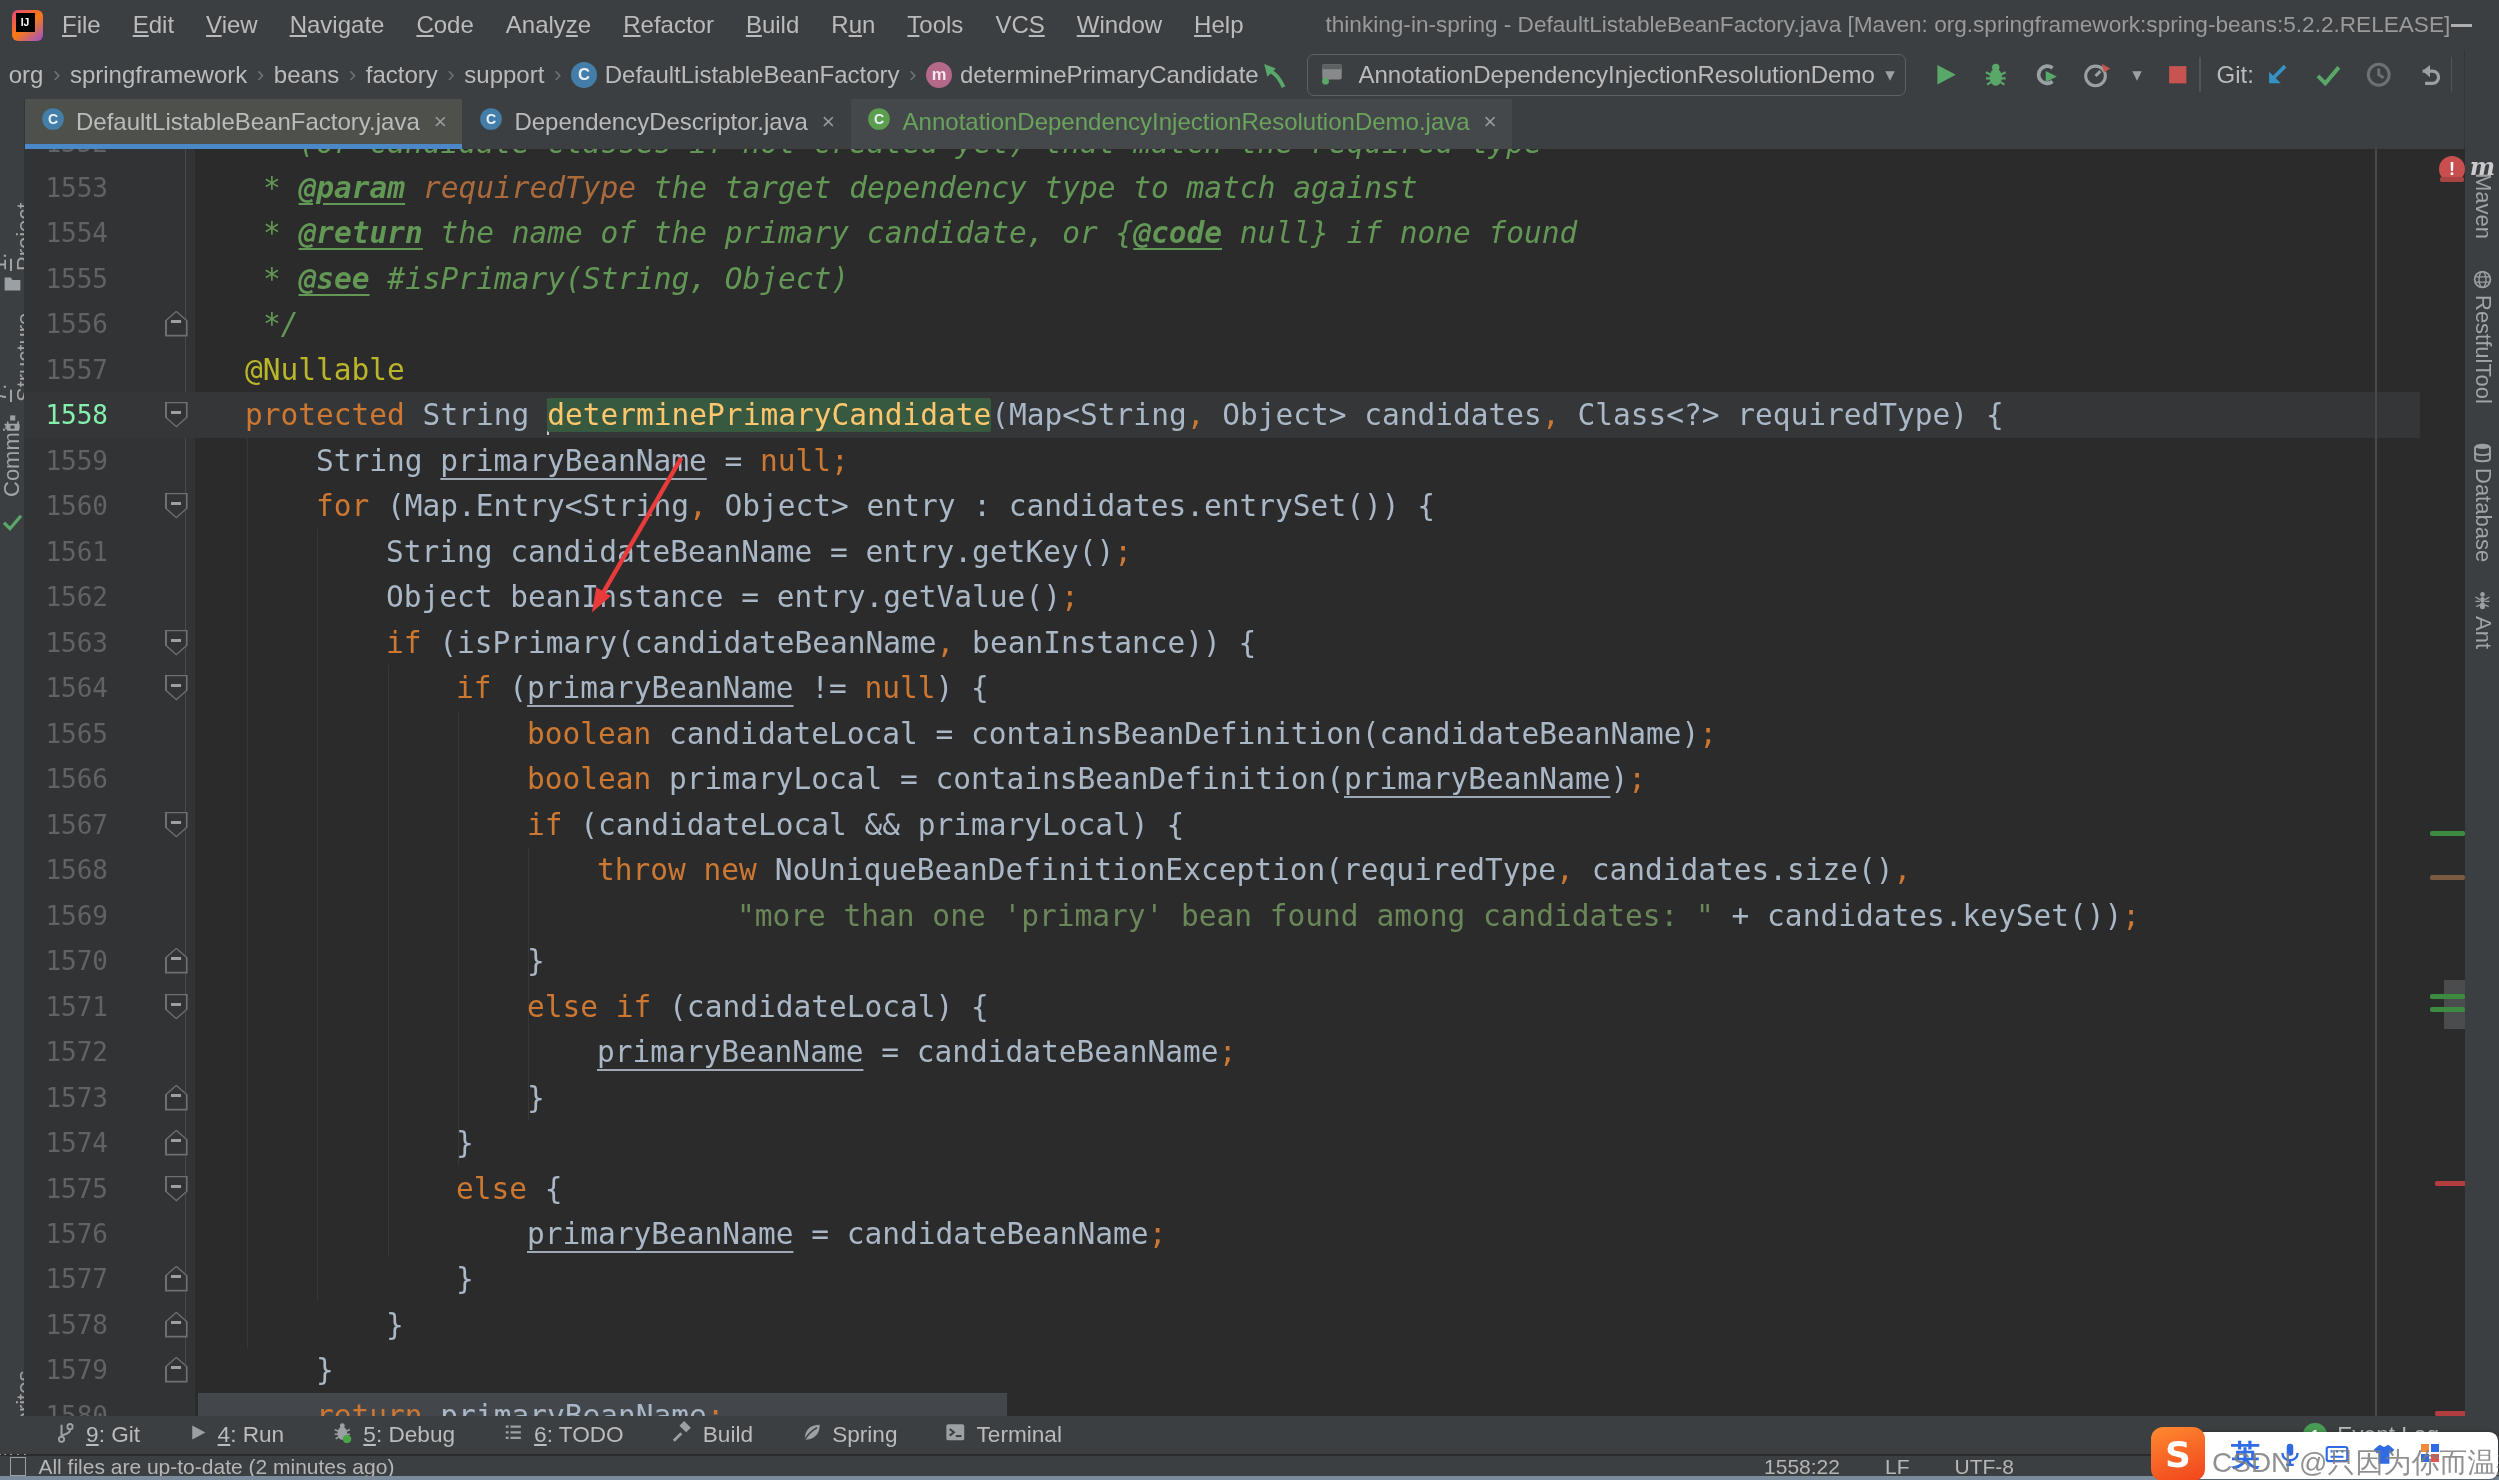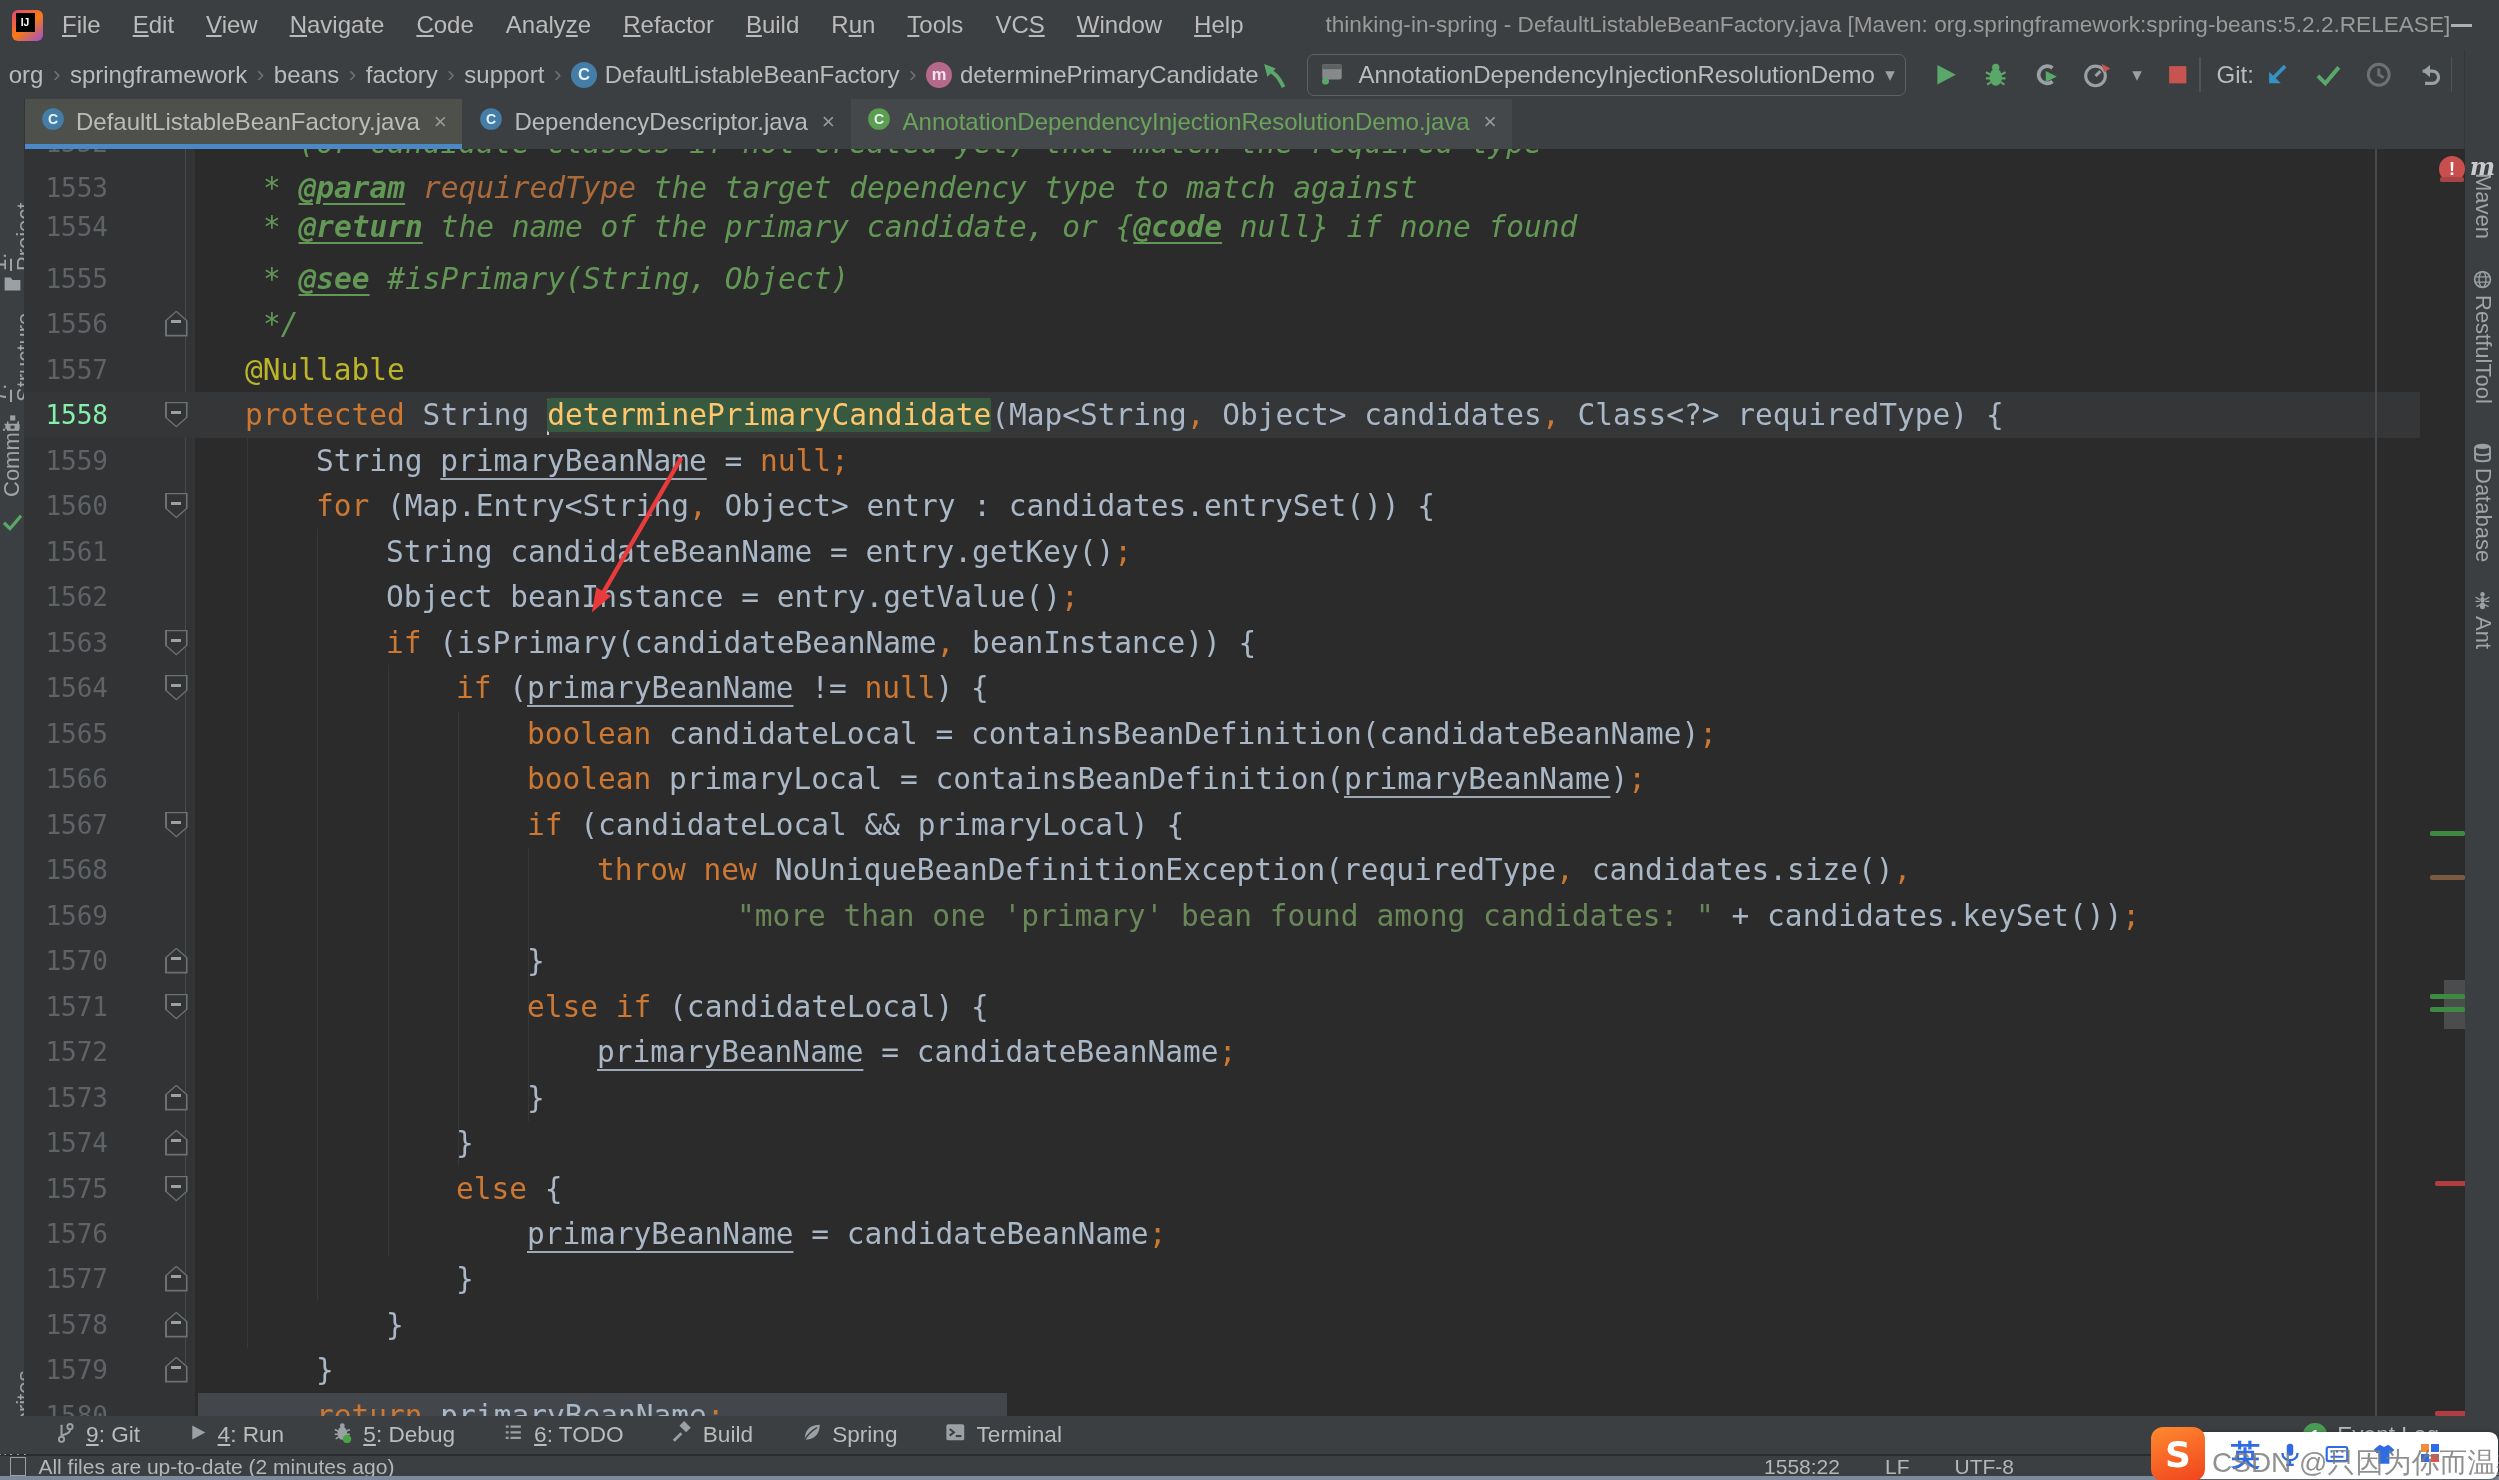--- a/index.html
+++ b/index.html
@@ -342,21 +342,21 @@
       <div class="iguide" style="left: 223px; top: 289px; height: 910px;"></div>
       <div class="iguide" style="left: 293px; top: 380px; height: 772px;"></div>
       <div class="iguide" style="left: 364px; top: 516px; height: 591px;"></div>
       <div class="iguide" style="left: 434px; top: 562px; height: 455px;"></div>
       <div class="iguide" style="left: 504px; top: 699px; height: 273px;"></div>
     </div>
   <div id="marginline"></div>
   <div id="rows">
       <div class="crow" style="top: -29.5px;"><span class="lnum">1552</span><span class="ccode" style="padding-left: 88px;"><span class="s-d">* (or candidate classes if not created yet) that match the required type</span></span></div>
       <div class="crow" style="top: 16px;"><span class="lnum">1553</span><span class="ccode" style="padding-left: 88px;"><span class="s-d">* </span><span class="s-dt">@param</span><span class="s-d"> </span><span class="s-dv">requiredType</span><span class="s-d"> the target dependency type to match against</span></span></div>
-      <div class="crow" style="top: 55px;"><span class="lnum">1554</span><span class="ccode" style="padding-left: 88px;"><span class="s-d">* </span><span class="s-dt">@return</span><span class="s-d"> the name of the primary candidate, or {</span><span class="s-dt">@code</span><span class="s-d"> null} if none found</span></span></div>
+      <div class="crow" style="top: 61px;"><span class="lnum">1554</span><span class="ccode" style="padding-left: 88px;"><span class="s-d">* </span><span class="s-dt">@return</span><span class="s-d"> the name of the primary candidate, or {</span><span class="s-dt">@code</span><span class="s-d"> null} if none found</span></span></div>
       <div class="crow" style="top: 107px;"><span class="lnum">1555</span><span class="ccode" style="padding-left: 88px;"><span class="s-d">* </span><span class="s-dt">@see</span><span class="s-d"> #isPrimary(String, Object)</span></span></div>
       <div class="crow" style="top: 152px;"><span class="lnum">1556</span><span class="fold up"><span class="fo"></span><span class="fi"></span><span class="mn"></span></span><span class="ccode" style="padding-left: 88px;"><span class="s-d">*/</span></span></div>
       <div class="crow" style="top: 198px;"><span class="lnum">1557</span><span class="ccode" style="padding-left: 70px;"><span class="s-an">@Nullable</span></span></div>
       <div class="crow" style="top: 243px;"><span class="lnum cur">1558</span><span class="fold down"><span class="fo"></span><span class="fi"></span><span class="mn"></span></span><span class="ccode" style="padding-left: 70px;"><span class="s-k">protected</span><span class="s-t"> String </span><span class="s-caret"></span><span class="s-hl">determinePrimaryCandidate</span><span class="s-t">(Map&lt;String</span><span class="s-p">,</span><span class="s-t"> Object&gt; candidates</span><span class="s-p">,</span><span class="s-t"> Class&lt;?&gt; requiredType) {</span></span></div>
       <div class="crow" style="top: 289px;"><span class="lnum">1559</span><span class="ccode" style="padding-left: 141px;"><span class="s-t">String </span><span class="s-u">primaryBeanName</span><span class="s-t"> = </span><span class="s-k">null</span><span class="s-p">;</span></span></div>
       <div class="crow" style="top: 334px;"><span class="lnum">1560</span><span class="fold down"><span class="fo"></span><span class="fi"></span><span class="mn"></span></span><span class="ccode" style="padding-left: 141px;"><span class="s-k">for</span><span class="s-t"> (Map.Entry&lt;String</span><span class="s-p">,</span><span class="s-t"> Object&gt; entry : candidates.entrySet()) {</span></span></div>
       <div class="crow" style="top: 380px;"><span class="lnum">1561</span><span class="ccode" style="padding-left: 211px;"><span class="s-t">String candidateBeanName = entry.getKey()</span><span class="s-p">;</span></span></div>
       <div class="crow" style="top: 425px;"><span class="lnum">1562</span><span class="ccode" style="padding-left: 211px;"><span class="s-t">Object beanInstance = entry.getValue()</span><span class="s-p">;</span></span></div>
       <div class="crow" style="top: 471px;"><span class="lnum">1563</span><span class="fold down"><span class="fo"></span><span class="fi"></span><span class="mn"></span></span><span class="ccode" style="padding-left: 211px;"><span class="s-k">if</span><span class="s-t"> (isPrimary(candidateBeanName</span><span class="s-p">,</span><span class="s-t"> beanInstance)) {</span></span></div>
       <div class="crow" style="top: 516px;"><span class="lnum">1564</span><span class="fold down"><span class="fo"></span><span class="fi"></span><span class="mn"></span></span><span class="ccode" style="padding-left: 281px;"><span class="s-k">if</span><span class="s-t"> (</span><span class="s-u">primaryBeanName</span><span class="s-t"> != </span><span class="s-k">null</span><span class="s-t">) {</span></span></div>

